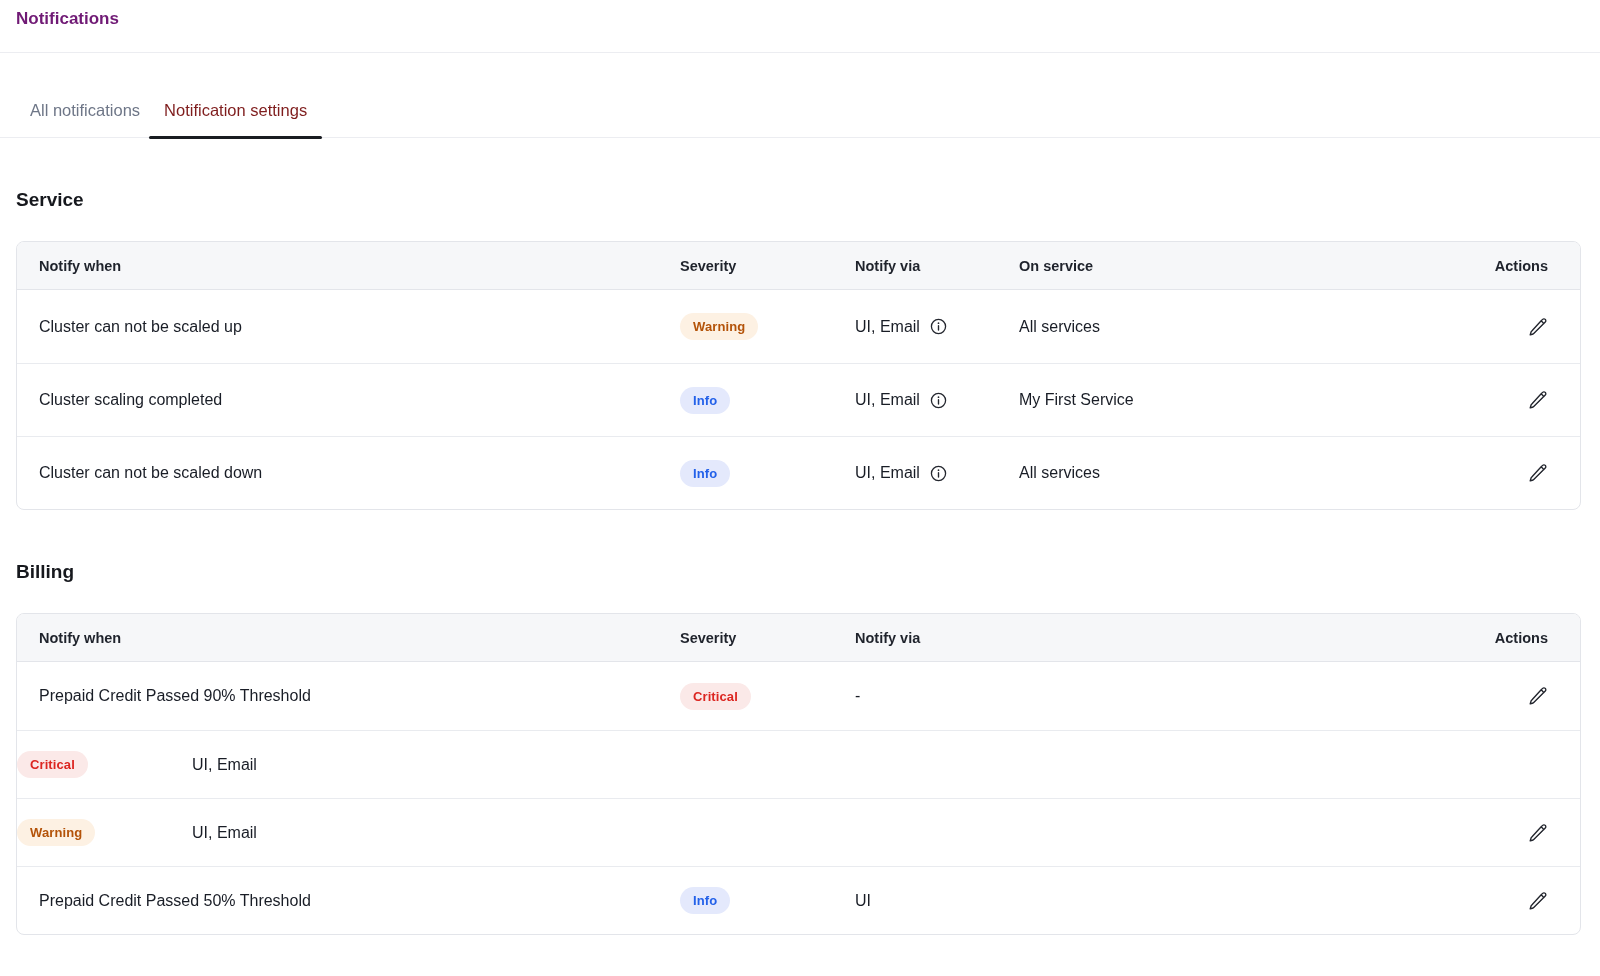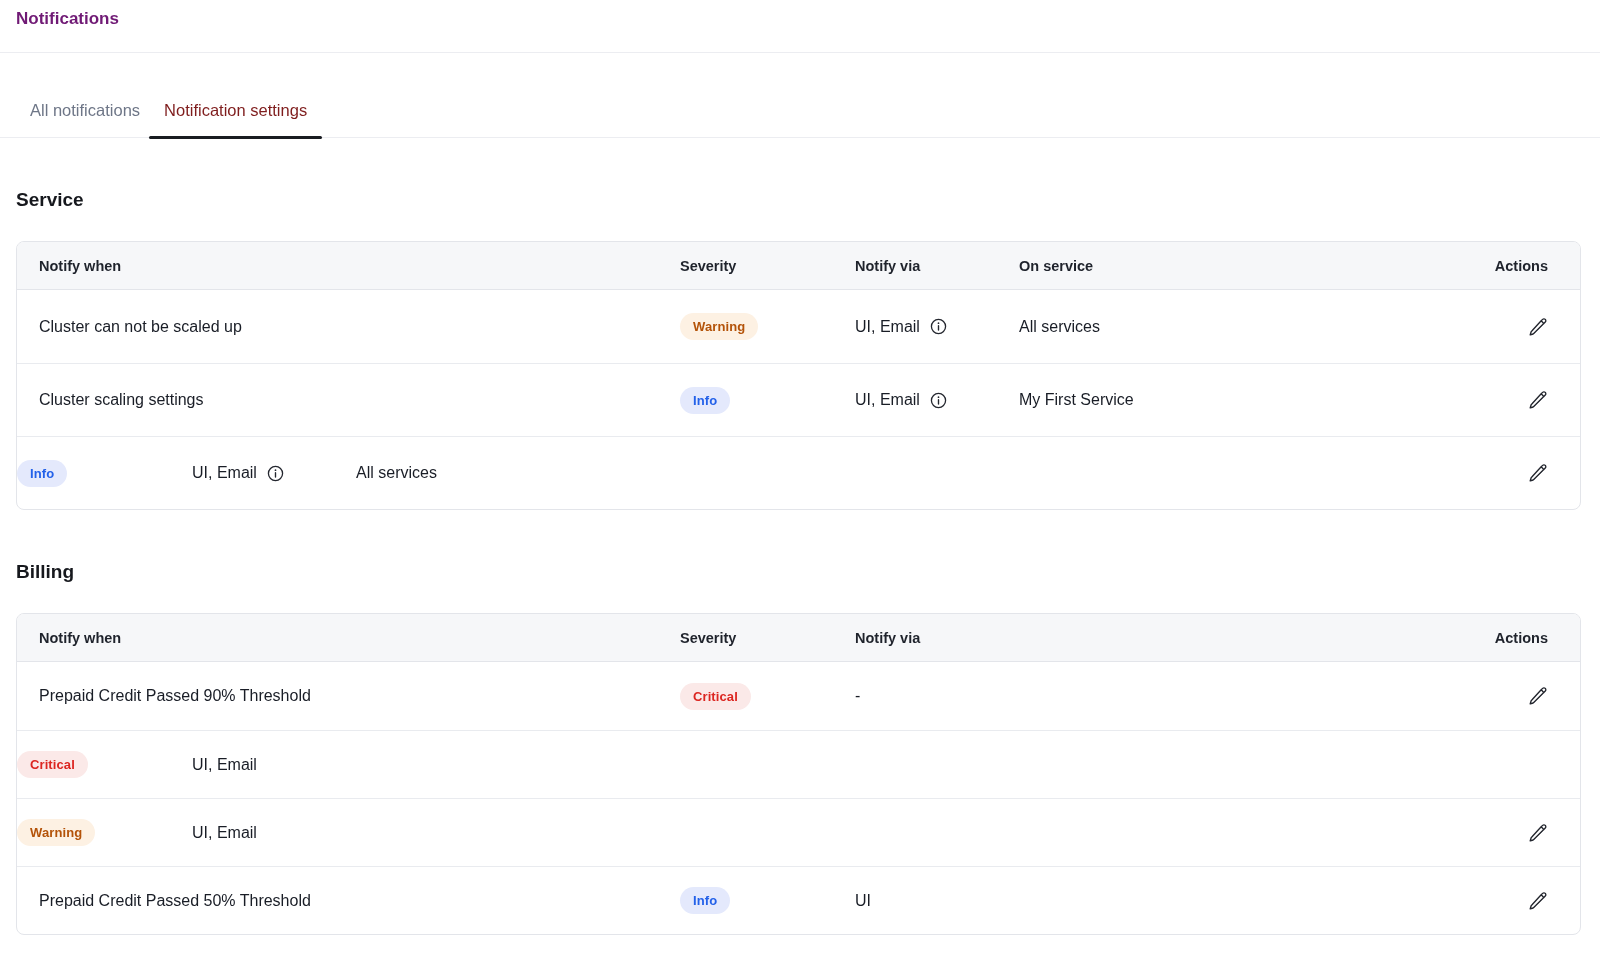--- a/index.html
+++ b/index.html
@@ -111,21 +111,21 @@
               <button class="icon-btn">
                 <span>
                   <svg width="20" height="20" viewBox="0 0 22 22">
                     <use href="#svg-pencil"></use>
                   </svg>
                 </span>
               </button>
             </div>
         </div>
         <div class="trow">
-          <div class="cell c-when">Cluster scaling settings</div>
+          <div class="cell c-when">Cluster scaling completed</div>
           <div class="cell c-sev"><span class="badge badge-info">Info</span></div>
           <div class="cell c-via">
             <span>UI, Email</span>
             <span class="info-icon">
                 <svg width="19" height="19" viewBox="0 0 22 22">
                   <use href="#svg-info"></use>
                 </svg>
               </span>
           </div>
           <div class="cell c-service">My First Service</div>
@@ -133,20 +133,21 @@
               <button class="icon-btn">
                 <span>
                   <svg width="20" height="20" viewBox="0 0 22 22">
                     <use href="#svg-pencil"></use>
                   </svg>
                 </span>
               </button>
             </div>
         </div>
         <div class="trow">
+          <div class="cell c-when">Cluster can not be scaled down</div>
           <div class="cell c-sev"><span class="badge badge-info">Info</span></div>
           <div class="cell c-via">
             <span>UI, Email</span>
             <span class="info-icon">
                 <svg width="19" height="19" viewBox="0 0 22 22">
                   <use href="#svg-info"></use>
                 </svg>
               </span>
           </div>
           <div class="cell c-service">All services</div>

